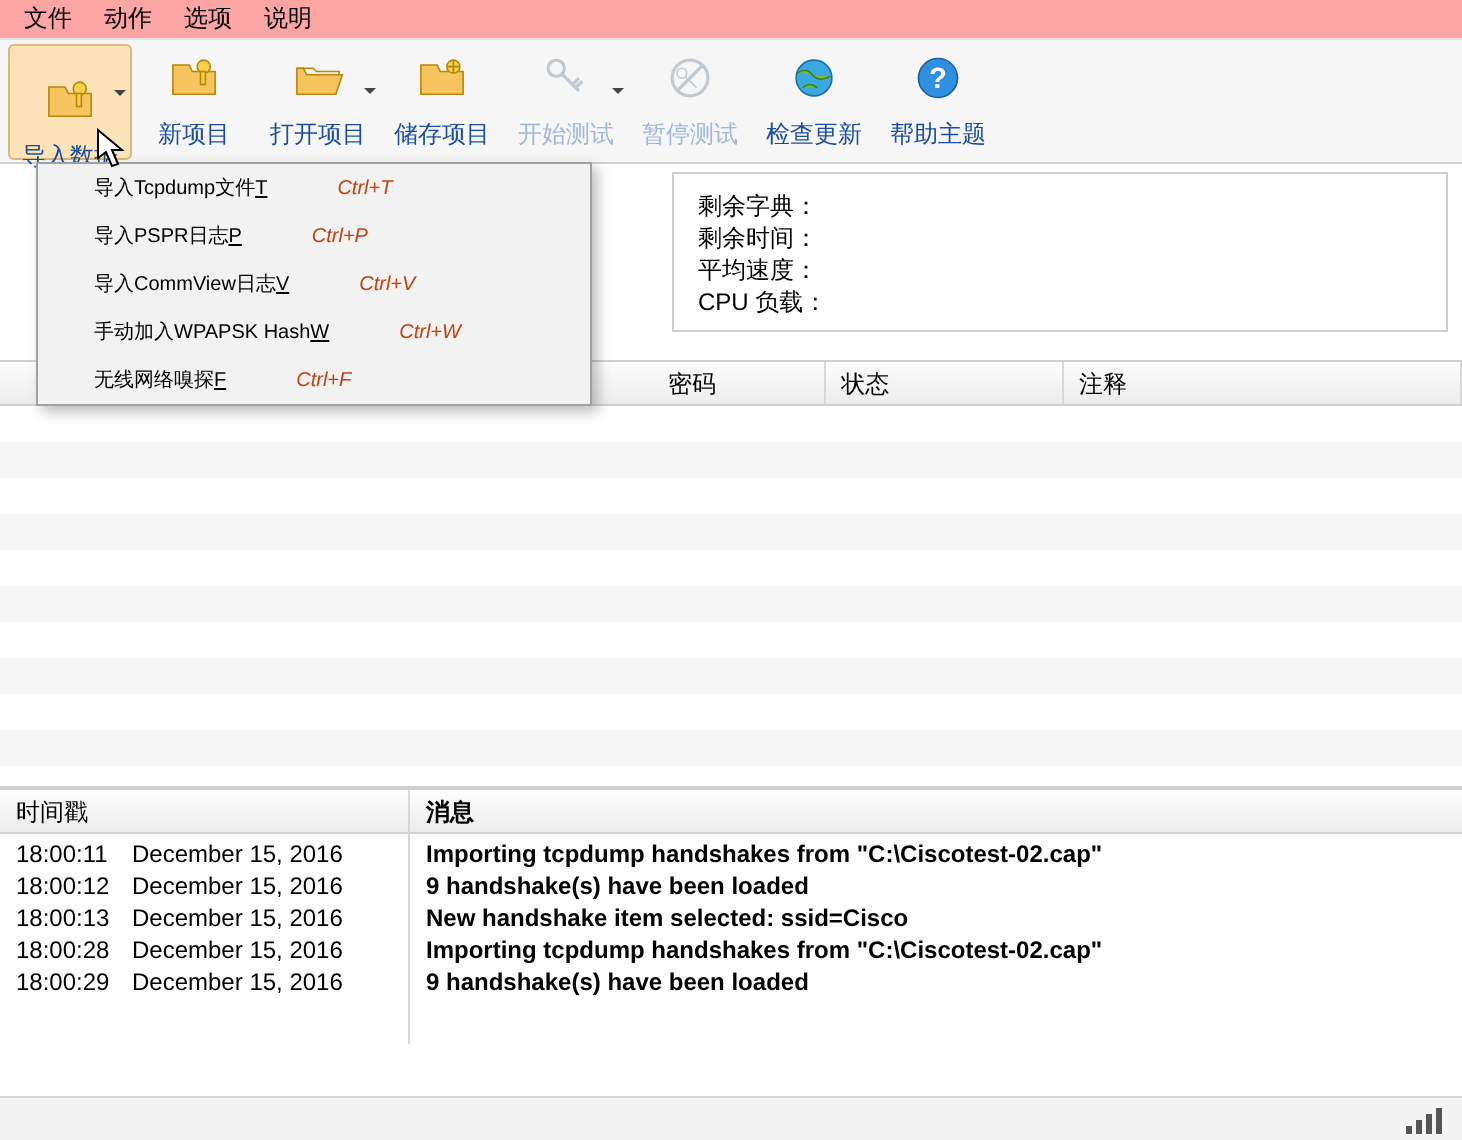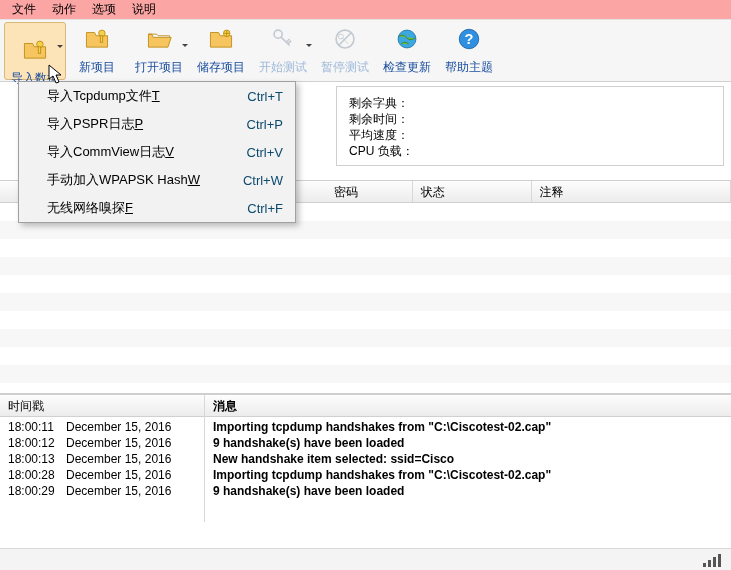--- a/index.html
+++ b/index.html
@@ -54,27 +54,27 @@
   .dropdown {
     position: absolute;
     left: 18px; top: 81px;
     width: 278px;
     background: #f2f2f2;
     border: 1px solid #a0a0a0;
     box-shadow: 3px 3px 6px rgba(0,0,0,.25);
     z-index: 100;
   }
   .dropdown .dd-row {
-    display: flex; align-items: center; justify-content: space-between;
+    display: flex; align-items: center; justify-content: flex-start;
     padding: 5px 12px 5px 28px;
-    font-size: 13px;
+    font-size: 10px;
     color: #000;
   }
   .dropdown .dd-row .klabel { }
-  .dropdown .dd-row .shortcut { color: #0c4a6e; margin-left: 24px; }
+  .dropdown .dd-row .shortcut { color: #c2410c; margin-left: 35px; font-style: italic; }
   .dropdown .dd-row u { text-decoration: underline; }
 
   
   .panels {
     position: relative;
     height: 98px;
     display: flex;
   }
   .info-box {
     position: absolute;

